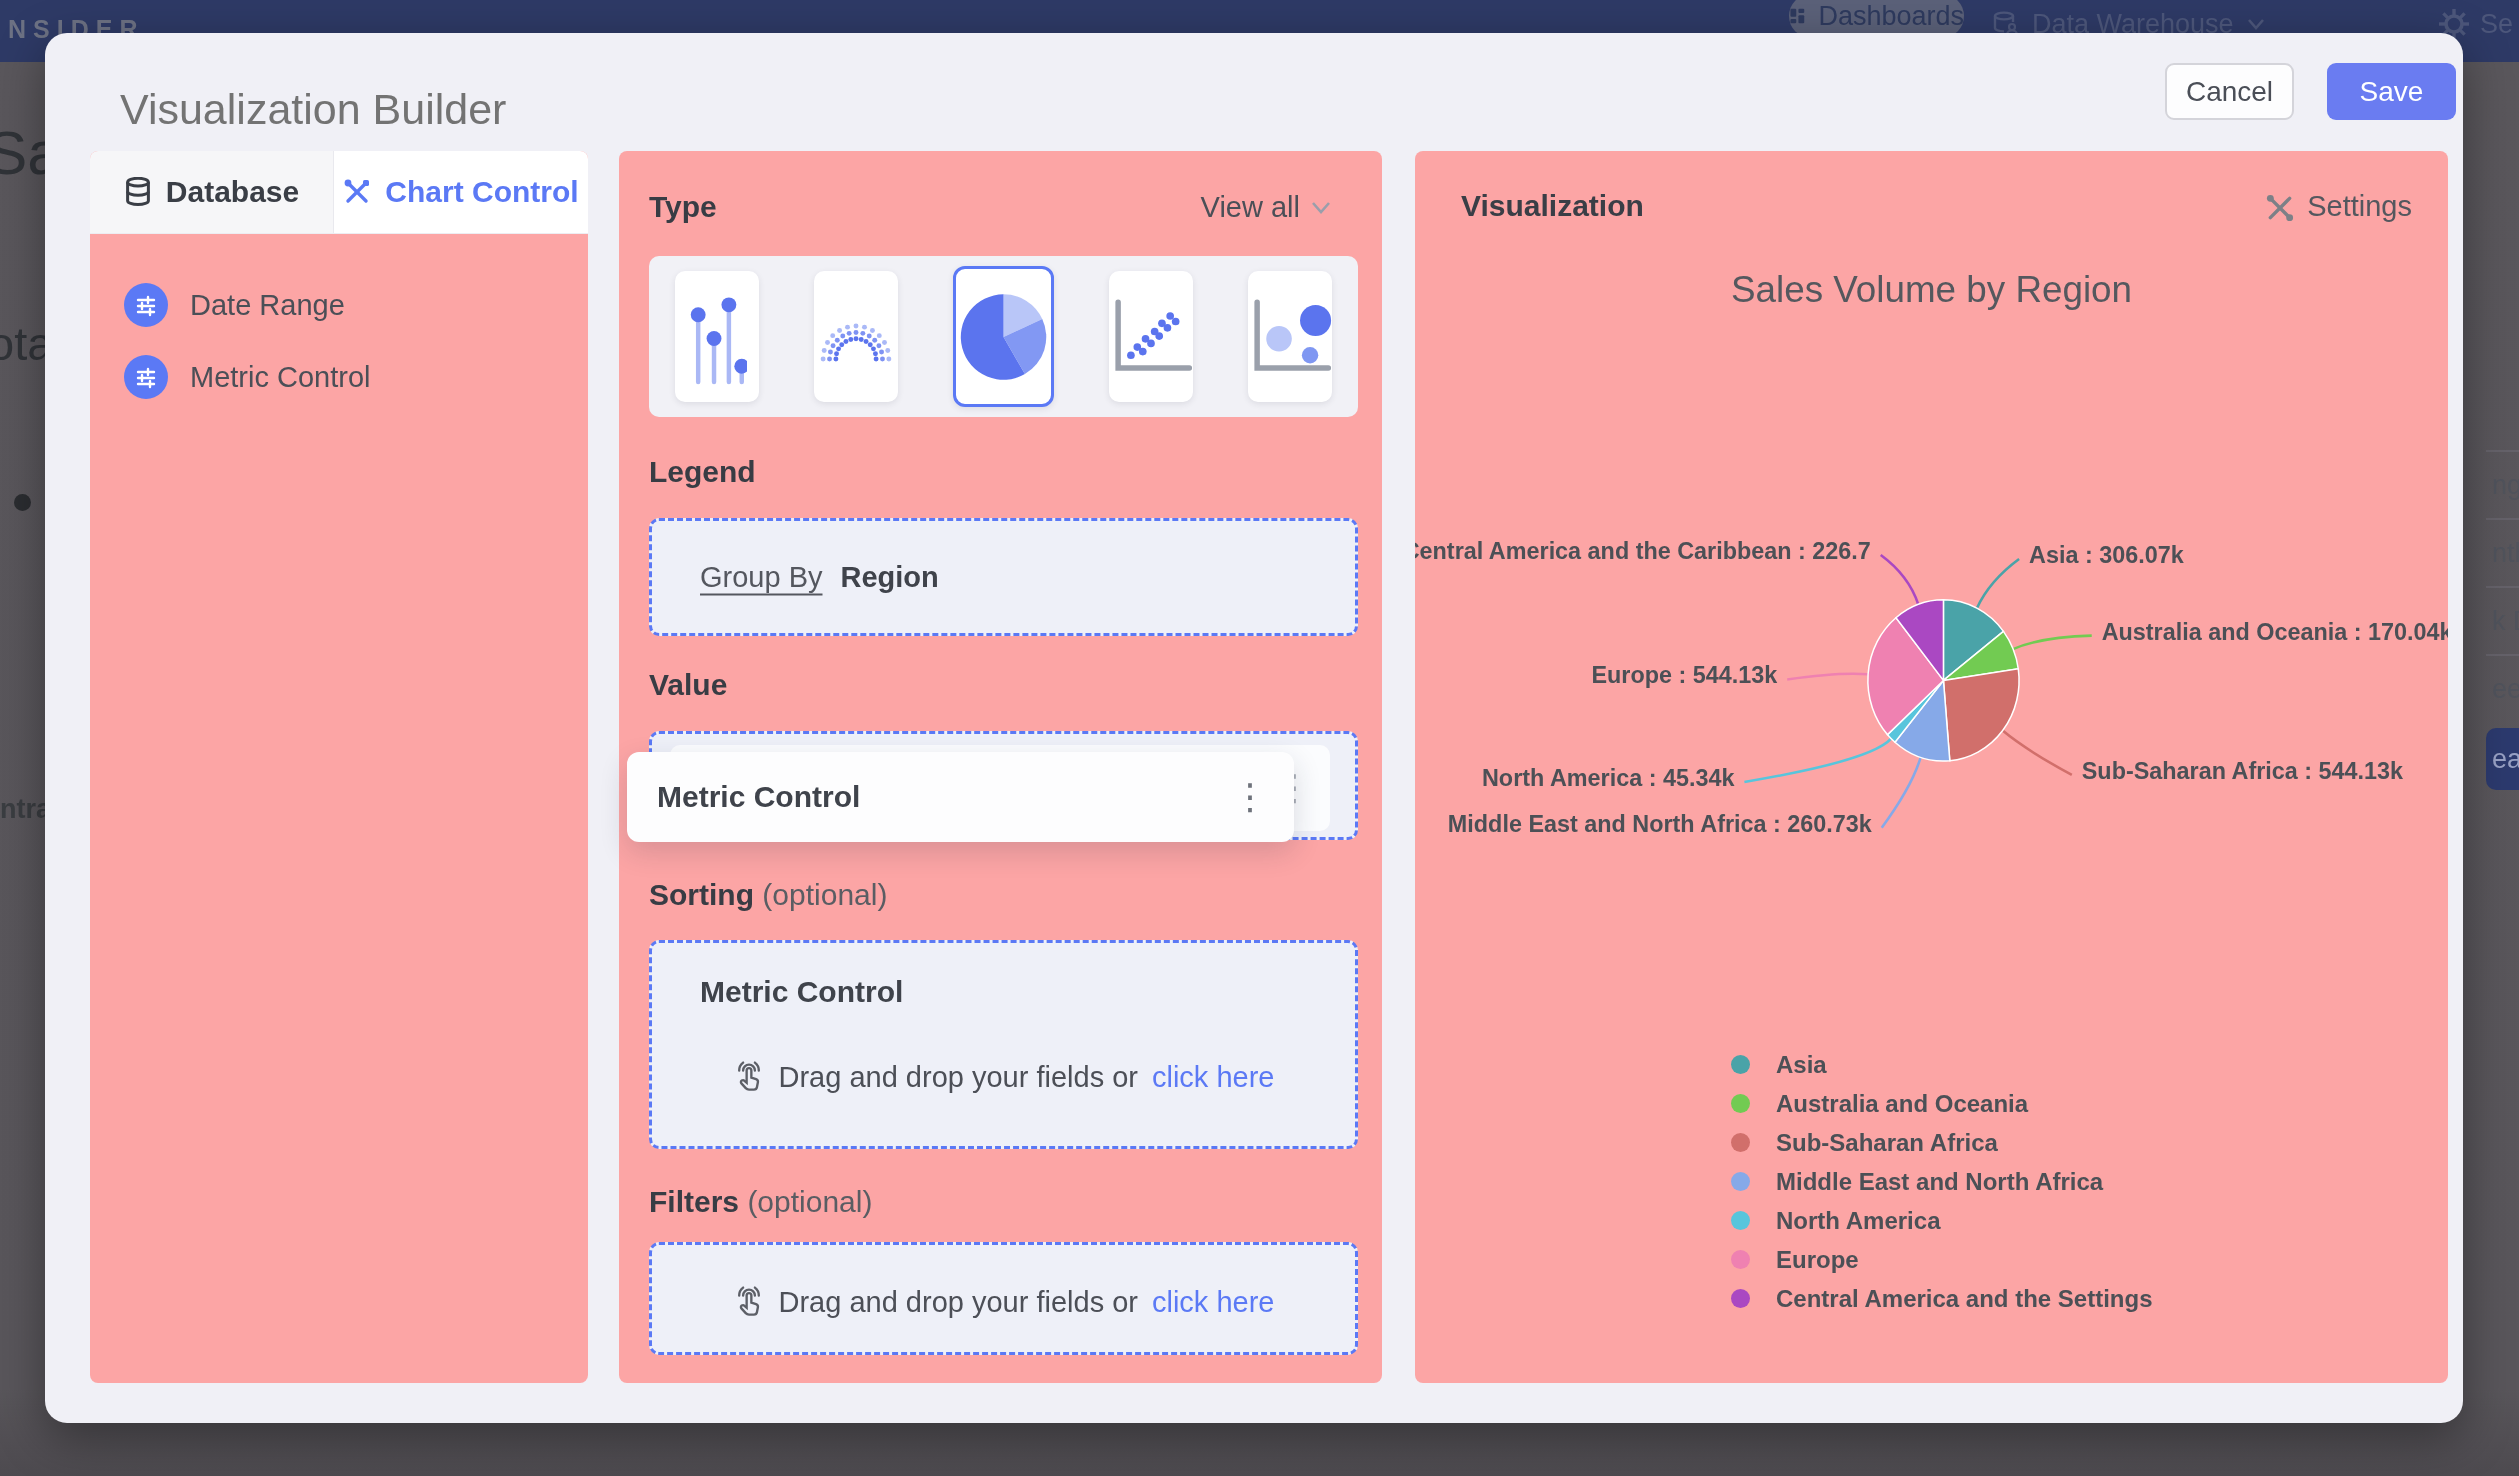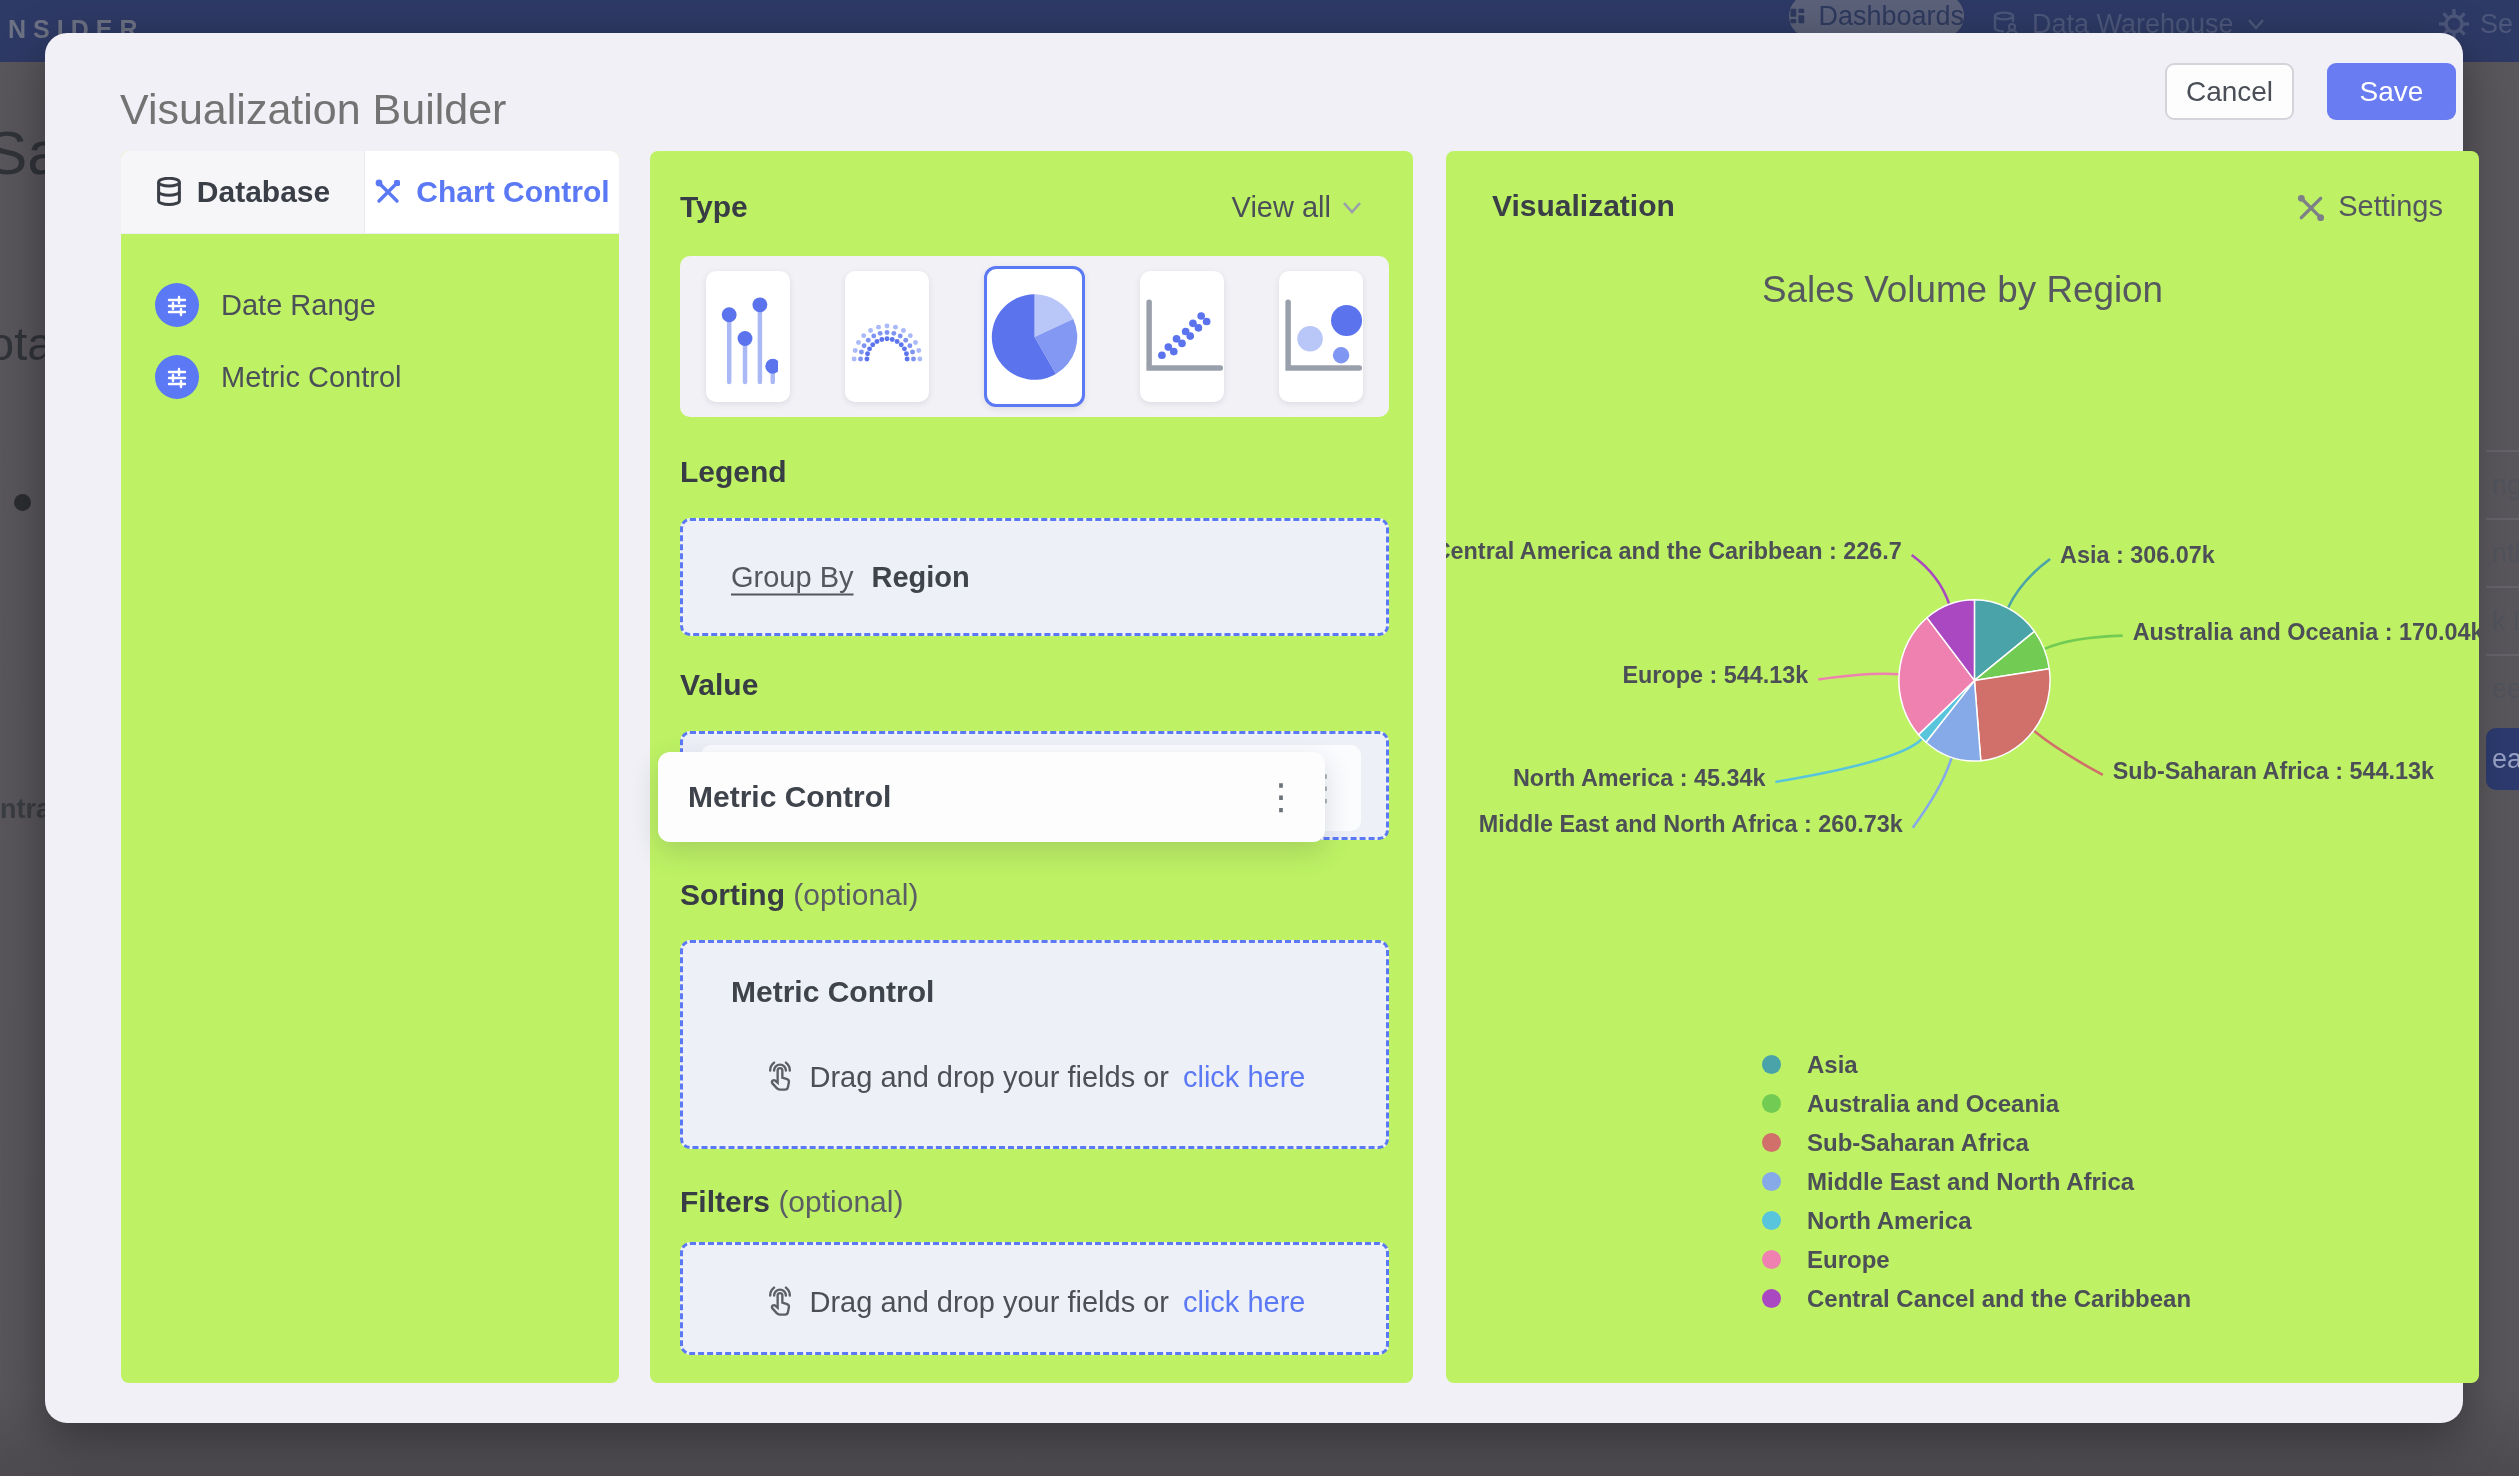--- a/index.html
+++ b/index.html
@@ -19,21 +19,21 @@
   .rstrip{position:absolute;left:2486px;top:450px;width:34px;}
   .rrow{height:66px;display:flex;align-items:center;border-bottom:2px solid #65626a;color:#50535c;font-size:27px;padding-left:6px;white-space:nowrap;}
   .rpill{margin-top:6px;height:62px;background:#2c3a6e;border-radius:10px 0 0 10px;display:flex;align-items:center;color:#98a1c4;font-size:27px;padding-left:6px;white-space:nowrap;}
   
   .modal{position:absolute;left:45px;top:33px;width:2418px;height:1390px;background:#f0f0f6;border-radius:22px;
     box-shadow:0 14px 48px rgba(0,0,0,.38);z-index:5;}
   .m-title{position:absolute;left:75px;top:52px;font-size:43px;font-weight:500;color:#737373;}
   .btn{position:absolute;top:30px;height:57px;width:129px;border-radius:9px;display:flex;align-items:center;justify-content:center;font-size:28px;cursor:pointer;box-sizing:border-box;}
   .btn-cancel{left:2120px;background:#fdfdfe;border:2px solid #d4d4da;color:#4a4e57;}
   .btn-save{left:2282px;background:#6a7cf1;color:#ffffff;}
-  .panel{position:absolute;top:118px;height:1232px;background:#bef264;border-radius:8px;margin-left:31px;}
+  .panel{position:absolute;top:118px;height:1232px;background:#fca5a5;border-radius:8px;}
   .p-side{left:45px;width:498px;}
   .p-mid{left:574px;width:763px;}
   .p-viz{left:1370px;width:1033px;}
   
   .tabbar{position:absolute;left:0;top:0;width:100%;height:83px;display:flex;border-bottom:1px solid #ededf2;box-sizing:border-box;}
   .tab{display:flex;align-items:center;justify-content:center;gap:14px;font-size:30px;font-weight:bold;cursor:pointer;box-sizing:border-box;}
   .tab-db{width:244px;background:#f6f6f8;color:#3a3e46;border-right:1px solid #e9e9ee;border-radius:8px 0 0 0;}
   .tab-cc{width:254px;background:#ffffff;color:#5b79f5;border-radius:0 8px 0 0;}
   .side-item{position:absolute;left:34px;height:60px;display:flex;align-items:center;gap:22px;cursor:pointer;}
   .blue-circ{width:44px;height:44px;border-radius:50%;background:#5b79f5;display:flex;align-items:center;justify-content:center;}
@@ -425,18 +425,18 @@
         <div class="legend-item">
           <span class="legend-dot" style="background: rgb(88, 197, 220);"></span>
           <span>North America</span>
         </div>
         <div class="legend-item">
           <span class="legend-dot" style="background: rgb(239, 129, 177);"></span>
           <span>Europe</span>
         </div>
         <div class="legend-item">
           <span class="legend-dot" style="background: rgb(170, 72, 194);"></span>
-          <span>Central Cancel and the Caribbean</span>
+          <span>Central America and the Settings</span>
         </div>
       </div>
   </div>
 </div>
 
 
 </body></html>

